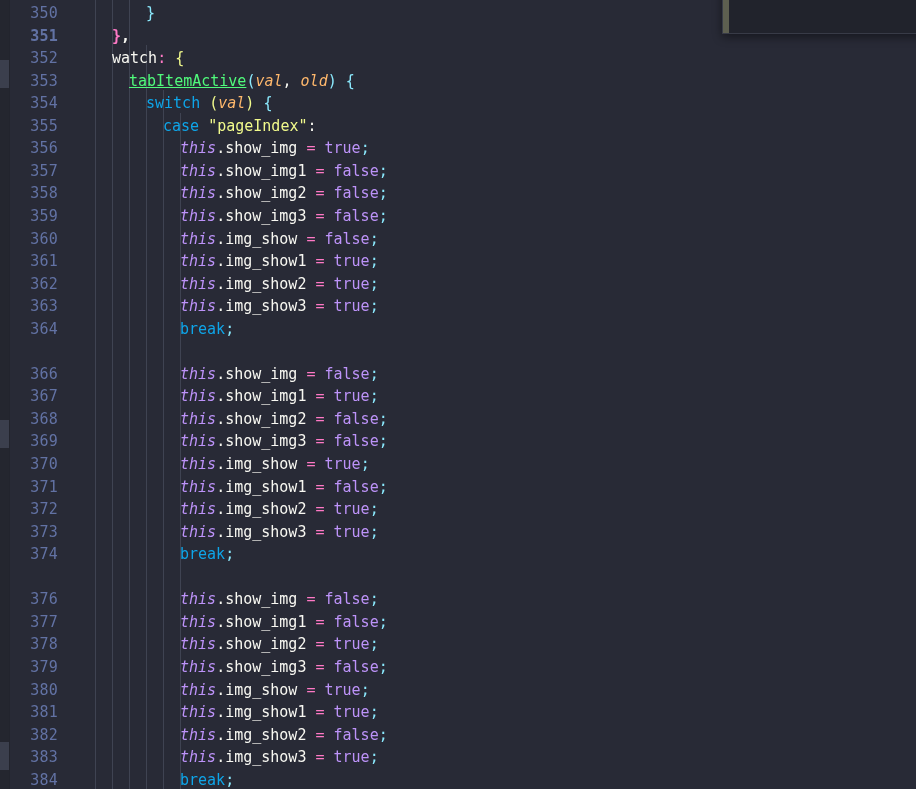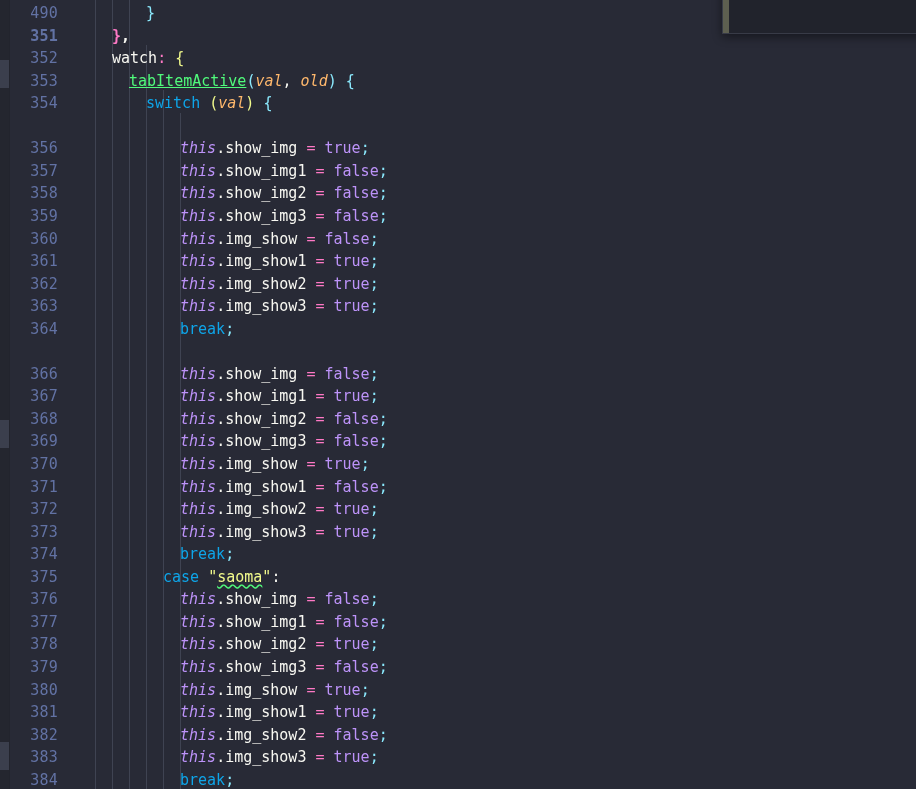--- a/index.html
+++ b/index.html
@@ -171,44 +171,44 @@
   <div class="indent-guides" id="indent-guides">
       <div class="guide" style="left: 95px; top: 0px; height: 789px;"></div>
       <div class="guide" style="left: 112px; top: 0px; height: 789px;"></div>
       <div class="guide" style="left: 129px; top: 0px; height: 789px;"></div>
       <div class="guide" style="left: 146px; top: 45px; height: 744px;"></div>
       <div class="guide" style="left: 163px; top: 90px; height: 699px;"></div>
       <div class="guide" style="left: 180px; top: 113px; height: 676px;"></div>
     </div>
 
   <div class="code-surface" id="code-surface">
-      <div class="code-line" style="position: absolute; left: 0px; top: 2px; width: 916px;"><span class="line-number">490</span><span class="line-code" style="left: 146px;"><span class="t-brace-b">}</span></span></div>
+      <div class="code-line" style="position: absolute; left: 0px; top: 2px; width: 916px;"><span class="line-number">350</span><span class="line-code" style="left: 146px;"><span class="t-brace-b">}</span></span></div>
       <div class="code-line" style="position: absolute; left: 0px; top: 24.55px; width: 916px; font-weight: bold;"><span class="line-number">351</span><span class="line-code" style="left: 112px;"><span class="t-brace-p">}</span><span class="t-punc">,</span></span></div>
       <div class="code-line" style="position: absolute; left: 0px; top: 47.1px; width: 916px;"><span class="line-number">352</span><span class="line-code" style="left: 112px;"><span class="t-ident">watch</span><span class="t-colon">:</span><span class="t-punc"> </span><span class="t-brace-y">{</span></span></div>
       <div class="code-line" style="position: absolute; left: 0px; top: 69.65px; width: 916px;"><span class="line-number">353</span><span class="line-code" style="left: 129px;"><span class="t-fn">tabItemActive</span><span class="t-paren-b">(</span><span class="t-param">val</span><span class="t-punc">,</span><span class="t-punc"> </span><span class="t-param">old</span><span class="t-paren-b">)</span><span class="t-punc"> </span><span class="t-brace-b">{</span></span></div>
       <div class="code-line" style="position: absolute; left: 0px; top: 92.2px; width: 916px;"><span class="line-number">354</span><span class="line-code" style="left: 146px;"><span class="t-kw">switch</span><span class="t-punc"> </span><span class="t-paren-y">(</span><span class="t-param">val</span><span class="t-paren-y">)</span><span class="t-punc"> </span><span class="t-brace-b">{</span></span></div>
+      <div class="code-line" style="position: absolute; left: 0px; top: 114.75px; width: 916px;"><span class="line-number">355</span><span class="line-code" style="left: 163px;"><span class="t-kw">case</span><span class="t-punc"> </span><span class="t-str">"pageIndex"</span><span class="t-punc">:</span></span></div>
       <div class="code-line" style="position: absolute; left: 0px; top: 137.3px; width: 916px;"><span class="line-number">356</span><span class="line-code" style="left: 180px;"><span class="t-this">this</span><span class="t-prop">.show_img</span><span class="t-punc"> </span><span class="t-op">=</span><span class="t-punc"> </span><span class="t-bool">true</span><span class="t-semi">;</span></span></div>
       <div class="code-line" style="position: absolute; left: 0px; top: 159.85px; width: 916px;"><span class="line-number">357</span><span class="line-code" style="left: 180px;"><span class="t-this">this</span><span class="t-prop">.show_img1</span><span class="t-punc"> </span><span class="t-op">=</span><span class="t-punc"> </span><span class="t-bool">false</span><span class="t-semi">;</span></span></div>
       <div class="code-line" style="position: absolute; left: 0px; top: 182.4px; width: 916px;"><span class="line-number">358</span><span class="line-code" style="left: 180px;"><span class="t-this">this</span><span class="t-prop">.show_img2</span><span class="t-punc"> </span><span class="t-op">=</span><span class="t-punc"> </span><span class="t-bool">false</span><span class="t-semi">;</span></span></div>
       <div class="code-line" style="position: absolute; left: 0px; top: 204.95px; width: 916px;"><span class="line-number">359</span><span class="line-code" style="left: 180px;"><span class="t-this">this</span><span class="t-prop">.show_img3</span><span class="t-punc"> </span><span class="t-op">=</span><span class="t-punc"> </span><span class="t-bool">false</span><span class="t-semi">;</span></span></div>
       <div class="code-line" style="position: absolute; left: 0px; top: 227.5px; width: 916px;"><span class="line-number">360</span><span class="line-code" style="left: 180px;"><span class="t-this">this</span><span class="t-prop">.img_show</span><span class="t-punc"> </span><span class="t-op">=</span><span class="t-punc"> </span><span class="t-bool">false</span><span class="t-semi">;</span></span></div>
       <div class="code-line" style="position: absolute; left: 0px; top: 250.05px; width: 916px;"><span class="line-number">361</span><span class="line-code" style="left: 180px;"><span class="t-this">this</span><span class="t-prop">.img_show1</span><span class="t-punc"> </span><span class="t-op">=</span><span class="t-punc"> </span><span class="t-bool">true</span><span class="t-semi">;</span></span></div>
       <div class="code-line" style="position: absolute; left: 0px; top: 272.6px; width: 916px;"><span class="line-number">362</span><span class="line-code" style="left: 180px;"><span class="t-this">this</span><span class="t-prop">.img_show2</span><span class="t-punc"> </span><span class="t-op">=</span><span class="t-punc"> </span><span class="t-bool">true</span><span class="t-semi">;</span></span></div>
       <div class="code-line" style="position: absolute; left: 0px; top: 295.15px; width: 916px;"><span class="line-number">363</span><span class="line-code" style="left: 180px;"><span class="t-this">this</span><span class="t-prop">.img_show3</span><span class="t-punc"> </span><span class="t-op">=</span><span class="t-punc"> </span><span class="t-bool">true</span><span class="t-semi">;</span></span></div>
       <div class="code-line" style="position: absolute; left: 0px; top: 317.7px; width: 916px;"><span class="line-number">364</span><span class="line-code" style="left: 180px;"><span class="t-kw">break</span><span class="t-semi">;</span></span></div>
       <div class="code-line" style="position: absolute; left: 0px; top: 362.8px; width: 916px;"><span class="line-number">366</span><span class="line-code" style="left: 180px;"><span class="t-this">this</span><span class="t-prop">.show_img</span><span class="t-punc"> </span><span class="t-op">=</span><span class="t-punc"> </span><span class="t-bool">false</span><span class="t-semi">;</span></span></div>
       <div class="code-line" style="position: absolute; left: 0px; top: 385.35px; width: 916px;"><span class="line-number">367</span><span class="line-code" style="left: 180px;"><span class="t-this">this</span><span class="t-prop">.show_img1</span><span class="t-punc"> </span><span class="t-op">=</span><span class="t-punc"> </span><span class="t-bool">true</span><span class="t-semi">;</span></span></div>
       <div class="code-line" style="position: absolute; left: 0px; top: 407.9px; width: 916px;"><span class="line-number">368</span><span class="line-code" style="left: 180px;"><span class="t-this">this</span><span class="t-prop">.show_img2</span><span class="t-punc"> </span><span class="t-op">=</span><span class="t-punc"> </span><span class="t-bool">false</span><span class="t-semi">;</span></span></div>
       <div class="code-line" style="position: absolute; left: 0px; top: 430.45px; width: 916px;"><span class="line-number">369</span><span class="line-code" style="left: 180px;"><span class="t-this">this</span><span class="t-prop">.show_img3</span><span class="t-punc"> </span><span class="t-op">=</span><span class="t-punc"> </span><span class="t-bool">false</span><span class="t-semi">;</span></span></div>
       <div class="code-line" style="position: absolute; left: 0px; top: 453px; width: 916px;"><span class="line-number">370</span><span class="line-code" style="left: 180px;"><span class="t-this">this</span><span class="t-prop">.img_show</span><span class="t-punc"> </span><span class="t-op">=</span><span class="t-punc"> </span><span class="t-bool">true</span><span class="t-semi">;</span></span></div>
       <div class="code-line" style="position: absolute; left: 0px; top: 475.55px; width: 916px;"><span class="line-number">371</span><span class="line-code" style="left: 180px;"><span class="t-this">this</span><span class="t-prop">.img_show1</span><span class="t-punc"> </span><span class="t-op">=</span><span class="t-punc"> </span><span class="t-bool">false</span><span class="t-semi">;</span></span></div>
       <div class="code-line" style="position: absolute; left: 0px; top: 498.1px; width: 916px;"><span class="line-number">372</span><span class="line-code" style="left: 180px;"><span class="t-this">this</span><span class="t-prop">.img_show2</span><span class="t-punc"> </span><span class="t-op">=</span><span class="t-punc"> </span><span class="t-bool">true</span><span class="t-semi">;</span></span></div>
       <div class="code-line" style="position: absolute; left: 0px; top: 520.65px; width: 916px;"><span class="line-number">373</span><span class="line-code" style="left: 180px;"><span class="t-this">this</span><span class="t-prop">.img_show3</span><span class="t-punc"> </span><span class="t-op">=</span><span class="t-punc"> </span><span class="t-bool">true</span><span class="t-semi">;</span></span></div>
       <div class="code-line" style="position: absolute; left: 0px; top: 543.2px; width: 916px;"><span class="line-number">374</span><span class="line-code" style="left: 180px;"><span class="t-kw">break</span><span class="t-semi">;</span></span></div>
-      <div class="code-line" style="position: absolute; left: 0px; top: 565.75px; width: 916px;"><span class="line-number">375</span><span class="line-code" style="left: 163px;"><span class="t-kw">case</span><span class="t-punc"> </span><span class="t-str">"</span><span class="t-str spellerr">saoma</span><span class="t-str">"</span><span class="t-punc">:</span></span></div>
       <div class="code-line" style="position: absolute; left: 0px; top: 588.3px; width: 916px;"><span class="line-number">376</span><span class="line-code" style="left: 180px;"><span class="t-this">this</span><span class="t-prop">.show_img</span><span class="t-punc"> </span><span class="t-op">=</span><span class="t-punc"> </span><span class="t-bool">false</span><span class="t-semi">;</span></span></div>
       <div class="code-line" style="position: absolute; left: 0px; top: 610.85px; width: 916px;"><span class="line-number">377</span><span class="line-code" style="left: 180px;"><span class="t-this">this</span><span class="t-prop">.show_img1</span><span class="t-punc"> </span><span class="t-op">=</span><span class="t-punc"> </span><span class="t-bool">false</span><span class="t-semi">;</span></span></div>
       <div class="code-line" style="position: absolute; left: 0px; top: 633.4px; width: 916px;"><span class="line-number">378</span><span class="line-code" style="left: 180px;"><span class="t-this">this</span><span class="t-prop">.show_img2</span><span class="t-punc"> </span><span class="t-op">=</span><span class="t-punc"> </span><span class="t-bool">true</span><span class="t-semi">;</span></span></div>
       <div class="code-line" style="position: absolute; left: 0px; top: 655.95px; width: 916px;"><span class="line-number">379</span><span class="line-code" style="left: 180px;"><span class="t-this">this</span><span class="t-prop">.show_img3</span><span class="t-punc"> </span><span class="t-op">=</span><span class="t-punc"> </span><span class="t-bool">false</span><span class="t-semi">;</span></span></div>
       <div class="code-line" style="position: absolute; left: 0px; top: 678.5px; width: 916px;"><span class="line-number">380</span><span class="line-code" style="left: 180px;"><span class="t-this">this</span><span class="t-prop">.img_show</span><span class="t-punc"> </span><span class="t-op">=</span><span class="t-punc"> </span><span class="t-bool">true</span><span class="t-semi">;</span></span></div>
       <div class="code-line" style="position: absolute; left: 0px; top: 701.05px; width: 916px;"><span class="line-number">381</span><span class="line-code" style="left: 180px;"><span class="t-this">this</span><span class="t-prop">.img_show1</span><span class="t-punc"> </span><span class="t-op">=</span><span class="t-punc"> </span><span class="t-bool">true</span><span class="t-semi">;</span></span></div>
       <div class="code-line" style="position: absolute; left: 0px; top: 723.6px; width: 916px;"><span class="line-number">382</span><span class="line-code" style="left: 180px;"><span class="t-this">this</span><span class="t-prop">.img_show2</span><span class="t-punc"> </span><span class="t-op">=</span><span class="t-punc"> </span><span class="t-bool">false</span><span class="t-semi">;</span></span></div>
       <div class="code-line" style="position: absolute; left: 0px; top: 746.15px; width: 916px;"><span class="line-number">383</span><span class="line-code" style="left: 180px;"><span class="t-this">this</span><span class="t-prop">.img_show3</span><span class="t-punc"> </span><span class="t-op">=</span><span class="t-punc"> </span><span class="t-bool">true</span><span class="t-semi">;</span></span></div>
       <div class="code-line" style="position: absolute; left: 0px; top: 768.7px; width: 916px;"><span class="line-number">384</span><span class="line-code" style="left: 180px;"><span class="t-kw">break</span><span class="t-semi">;</span></span></div>
     </div>

